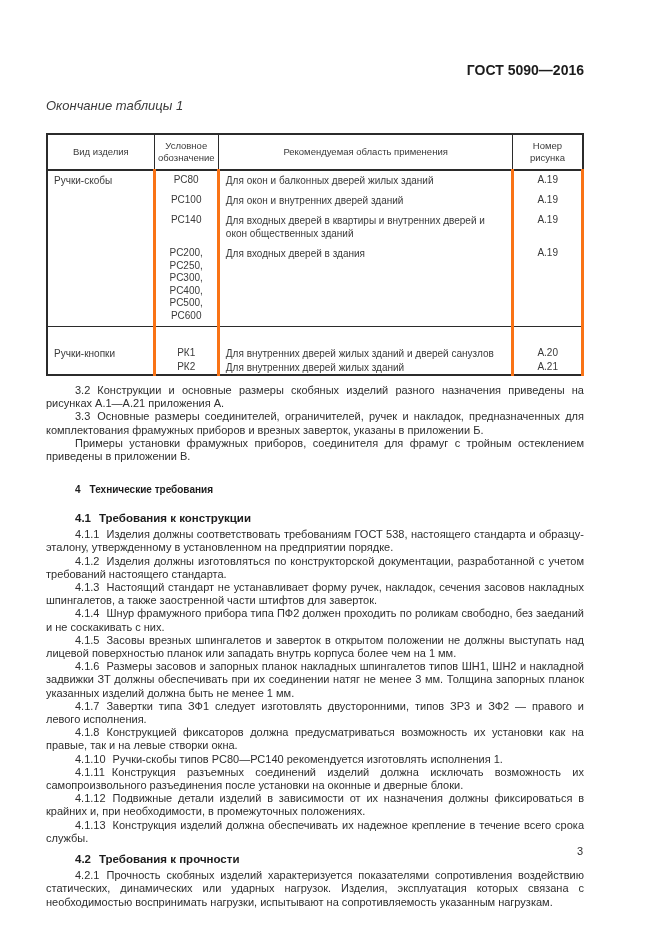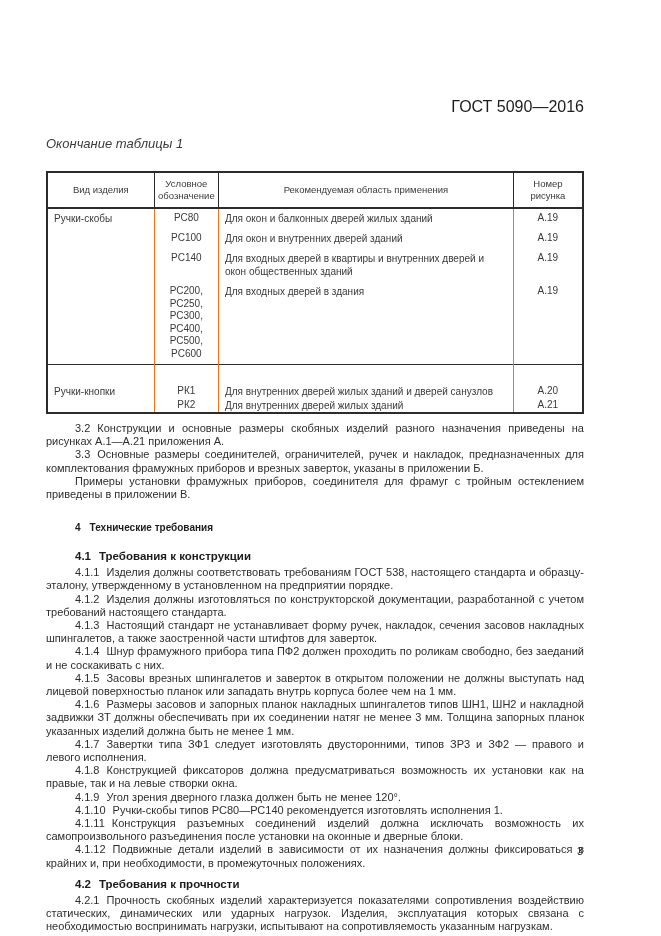--- a/index.html
+++ b/index.html
@@ -9,24 +9,24 @@
     height: 936px;
     background: #ffffff;
     font-family: "Liberation Sans", sans-serif;
     color: #2e2e2e;
     overflow: hidden;
     box-sizing: border-box;
   }
   .content { margin: 0 77px 0 46px; }
 
   .running-header {
-    padding-top: 98px;
+    padding-top: 62px;
     text-align: right;
-    font-weight: normal;
-    font-size: 16px;
+    font-weight: bold;
+    font-size: 14px;
     color: #1c1c1c;
   }
 
   .table-caption {
     margin-top: 20px;
     font-style: italic;
     font-size: 13px;
     color: #3a3a3a;
   }
 
@@ -51,21 +51,21 @@
     border-bottom: 2px solid #2b2b2b;
     text-align: center;
     vertical-align: middle;
     color: #3a3a3a;
   }
   table.products td {
     font-size: 10px;
     line-height: 13px;
     vertical-align: top;
     border-left: 1px solid #2b2b2b;
-    border-right: 1px solid #f97316;
+    border-right: 3px solid #f97316;
     color: #3a3a3a;
     padding: 3px 6px;
   }
   tr.group-start td { border-top: 1px solid #2b2b2b; }
   tr.g0 td { padding-top: 3px; padding-bottom: 4px; }
   tr.g1 td { padding-top: 1px; padding-bottom: 0; }
   tr.g1.group-start td { padding-top: 20px; }
   td.col-product { text-align: left; }
   td.col-code, td.col-figure { text-align: center; }
   td.col-app { text-align: left; }
@@ -207,24 +207,24 @@
         <p class="h1"><span class="num">4</span>Технические требования</p>
         <p class="h2"><span class="num">4.1</span>Требования к конструкции</p>
         <p><span class="num">4.1.1</span>Изделия должны соответствовать требованиям ГОСТ 538, настоящего стандарта и образцу-эталону, утвержденному в установленном на предприятии порядке.</p>
         <p><span class="num">4.1.2</span>Изделия должны изготовляться по конструкторской документации, разработанной с учетом требований настоящего стандарта.</p>
         <p><span class="num">4.1.3</span>Настоящий стандарт не устанавливает форму ручек, накладок, сечения засовов накладных шпингалетов, а также заостренной части штифтов для заверток.</p>
         <p><span class="num">4.1.4</span>Шнур фрамужного прибора типа ПФ2 должен проходить по роликам свободно, без заеданий и не соскакивать с них.</p>
         <p><span class="num">4.1.5</span>Засовы врезных шпингалетов и заверток в открытом положении не должны выступать над лицевой поверхностью планок или западать внутрь корпуса более чем на 1 мм.</p>
         <p><span class="num">4.1.6</span>Размеры засовов и запорных планок накладных шпингалетов типов ШН1, ШН2 и накладной задвижки ЗТ должны обеспечивать при их соединении натяг не менее 3 мм. Толщина запорных планок указанных изделий должна быть не менее 1 мм.</p>
         <p><span class="num">4.1.7</span>Завертки типа ЗФ1 следует изготовлять двусторонними, типов ЗР3 и ЗФ2 — правого и левого исполнения.</p>
         <p><span class="num">4.1.8</span>Конструкцией фиксаторов должна предусматриваться возможность их установки как на правые, так и на левые створки окна.</p>
-        <p><span class="num">4.1.9</span>Угол зрения дверного глазка должен быть не менее 120°.</p>
         <p><span class="num">4.1.10</span>Ручки-скобы типов РС80—РС140 рекомендуется изготовлять исполнения 1.</p>
         <p><span class="num">4.1.11</span>Конструкция разъемных соединений изделий должна исключать возможность их самопроизвольного разъединения после установки на оконные и дверные блоки.</p>
         <p><span class="num">4.1.12</span>Подвижные детали изделий в зависимости от их назначения должны фиксироваться в крайних и, при необходимости, в промежуточных положениях.</p>
+        <p><span class="num">4.1.13</span>Конструкция изделий должна обеспечивать их надежное крепление в течение всего срока службы.</p>
         <p class="h2"><span class="num">4.2</span>Требования к прочности</p>
         <p><span class="num">4.2.1</span>Прочность скобяных изделий характеризуется показателями сопротивления воздействию статических, динамических или ударных нагрузок. Изделия, эксплуатация которых связана с необходимостью воспринимать нагрузки, испытывают на сопротивляемость указанным нагрузкам.</p>
       </div>
 
   </div>
 
   <div class="page-footer">
     <span>3</span>
   </div>
 </div>

